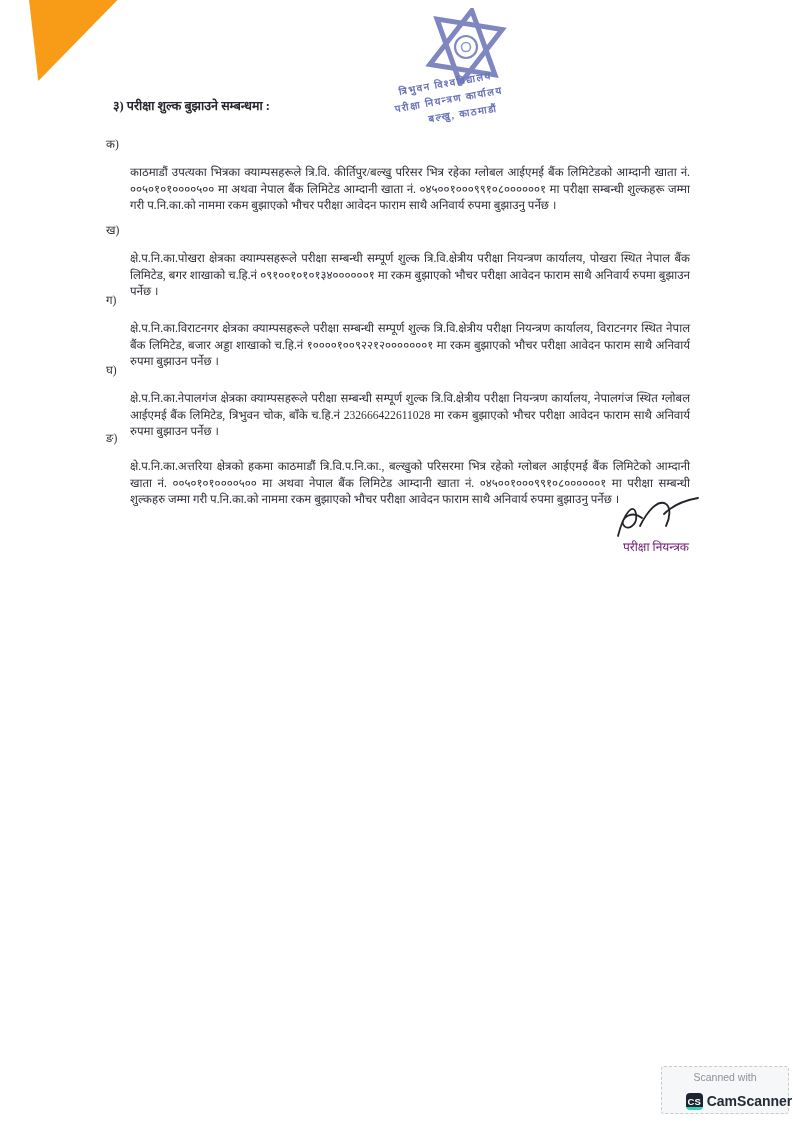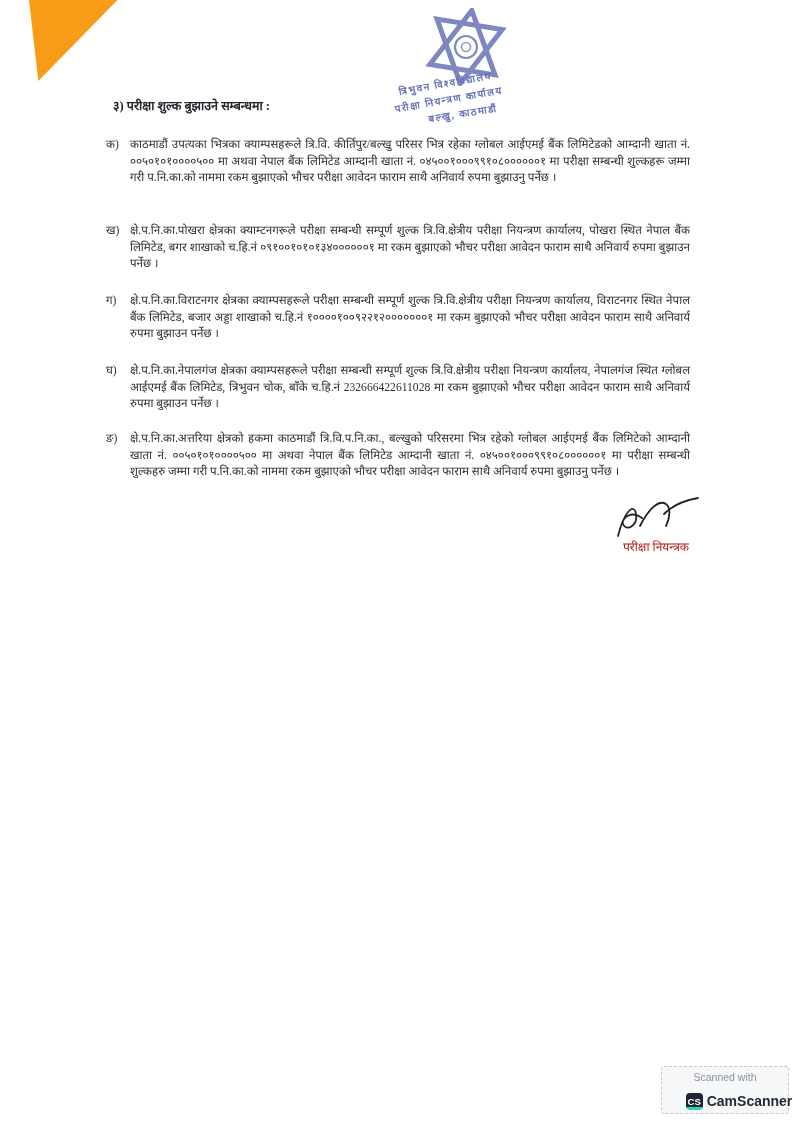--- a/index.html
+++ b/index.html
@@ -30,30 +30,30 @@
   .heading {
     position:absolute; left:113px; top:97px; margin:0;
     font-size:12.5px; font-weight:bold; color:#26262e;text-align:right;
   }
 
   .para {
     position:absolute; left:106px; width:584px; display:flex;
     font-size:11.6px; line-height:16.6px; color:#2e2e36;
   }
   .para-label { flex:none; width:24px; }
-  .para-text  { flex:1; text-align:justify; text-align-last:left; }
+  .para-text  { flex:1; text-align:justify; text-align-last:left;margin-top:28px; }
   .p-ka  { top:137px; }
   .p-kha { top:223px; }
   .p-ga  { top:293px; }
   .p-gha { top:363px; }
   .p-nga { top:431px; }
 
   .signature { position:absolute; left:600px; top:496px; width:112px; text-align:center; }
   .signature svg { display:block; margin:0 auto; }
-  .signature-title { font-size:12px; color:#b91c1c; margin-top:-2px; }
+  .signature-title { font-size:12px; color:#701a75; margin-top:-2px; }
 
   
   .badge {
     position:absolute; left:661px; top:1066px; width:126px; height:46px;
     background:#f6f7f8; border:1px dashed #c8cbce; border-radius:3px;
     display:flex; flex-direction:column; align-items:center; justify-content:center;
     gap:10px; font-family:"Liberation Sans",sans-serif;
   }
   .badge-top { font-size:10.5px; color:#8d9298; }
   .badge-row { display:flex; align-items:center; gap:4px; }
@@ -89,21 +89,21 @@
 
   <h1 class="heading">३) परीक्षा शुल्क बुझाउने सम्बन्धमा :</h1>
 
   <div class="para p-ka">
     <span class="para-label">क)</span>
     <span class="para-text">काठमाडौं उपत्यका भित्रका क्याम्पसहरूले त्रि.वि. कीर्तिपुर/बल्खु परिसर भित्र रहेका ग्लोबल आईएमई बैंक लिमिटेडको आम्दानी खाता नं. ००५०१०१००००५०० मा अथवा नेपाल बैंक लिमिटेड आम्दानी खाता नं. ०४५००१०००९९१०८००००००१ मा परीक्षा सम्बन्धी शुल्कहरू जम्मा गरी प.नि.का.को नाममा रकम बुझाएको भौचर परीक्षा आवेदन फाराम साथै अनिवार्य रुपमा बुझाउनु पर्नेछ ।</span>
   </div>
 
   <div class="para p-kha">
     <span class="para-label">ख)</span>
-    <span class="para-text">क्षे.प.नि.का.पोखरा क्षेत्रका क्याम्टनगरूले परीक्षा सम्बन्धी सम्पूर्ण शुल्क त्रि.वि.क्षेत्रीय परीक्षा नियन्त्रण कार्यालय, पोखरा स्थित नेपाल बैंक लिमिटेड, बगर शाखाको च.हि.नं ०९१००१०१०१३४००००००१ मा रकम बुझाएको भौचर परीक्षा आवेदन फाराम साथै अनिवार्य रुपमा बुझाउन पर्नेछ ।</span>
+    <span class="para-text">क्षे.प.नि.का.पोखरा क्षेत्रका क्याम्पसहरूले परीक्षा सम्बन्धी सम्पूर्ण शुल्क त्रि.वि.क्षेत्रीय परीक्षा नियन्त्रण कार्यालय, पोखरा स्थित नेपाल बैंक लिमिटेड, बगर शाखाको च.हि.नं ०९१००१०१०१३४००००००१ मा रकम बुझाएको भौचर परीक्षा आवेदन फाराम साथै अनिवार्य रुपमा बुझाउन पर्नेछ ।</span>
   </div>
 
   <div class="para p-ga">
     <span class="para-label">ग)</span>
     <span class="para-text">क्षे.प.नि.का.विराटनगर क्षेत्रका क्याम्पसहरूले परीक्षा सम्बन्धी सम्पूर्ण शुल्क त्रि.वि.क्षेत्रीय परीक्षा नियन्त्रण कार्यालय, विराटनगर स्थित नेपाल बैंक लिमिटेड, बजार अड्डा शाखाको च.हि.नं १००००१००९२२१२०००००००१ मा रकम बुझाएको भौचर परीक्षा आवेदन फाराम साथै अनिवार्य रुपमा बुझाउन पर्नेछ ।</span>
   </div>
 
   <div class="para p-gha">
     <span class="para-label">घ)</span>
     <span class="para-text">क्षे.प.नि.का.नेपालगंज क्षेत्रका क्याम्पसहरूले परीक्षा सम्बन्धी सम्पूर्ण शुल्क त्रि.वि.क्षेत्रीय परीक्षा नियन्त्रण कार्यालय, नेपालगंज स्थित ग्लोबल आईएमई बैंक लिमिटेड, त्रिभुवन चोक, बाँके च.हि.नं 232666422611028 मा रकम बुझाएको भौचर परीक्षा आवेदन फाराम साथै अनिवार्य रुपमा बुझाउन पर्नेछ ।</span>

